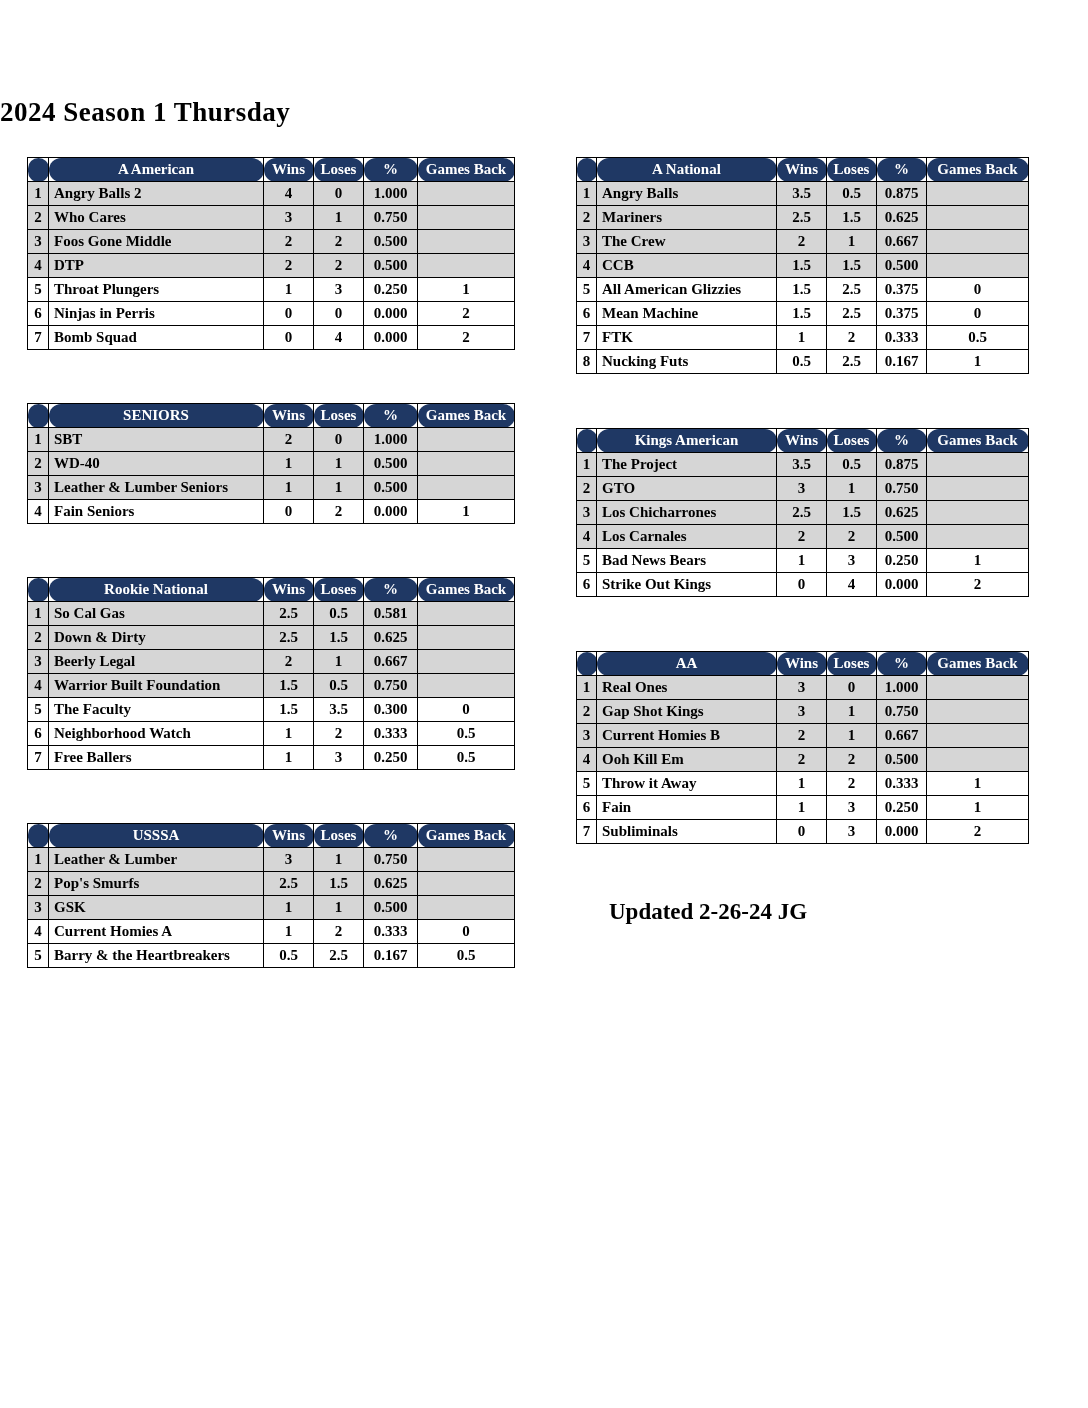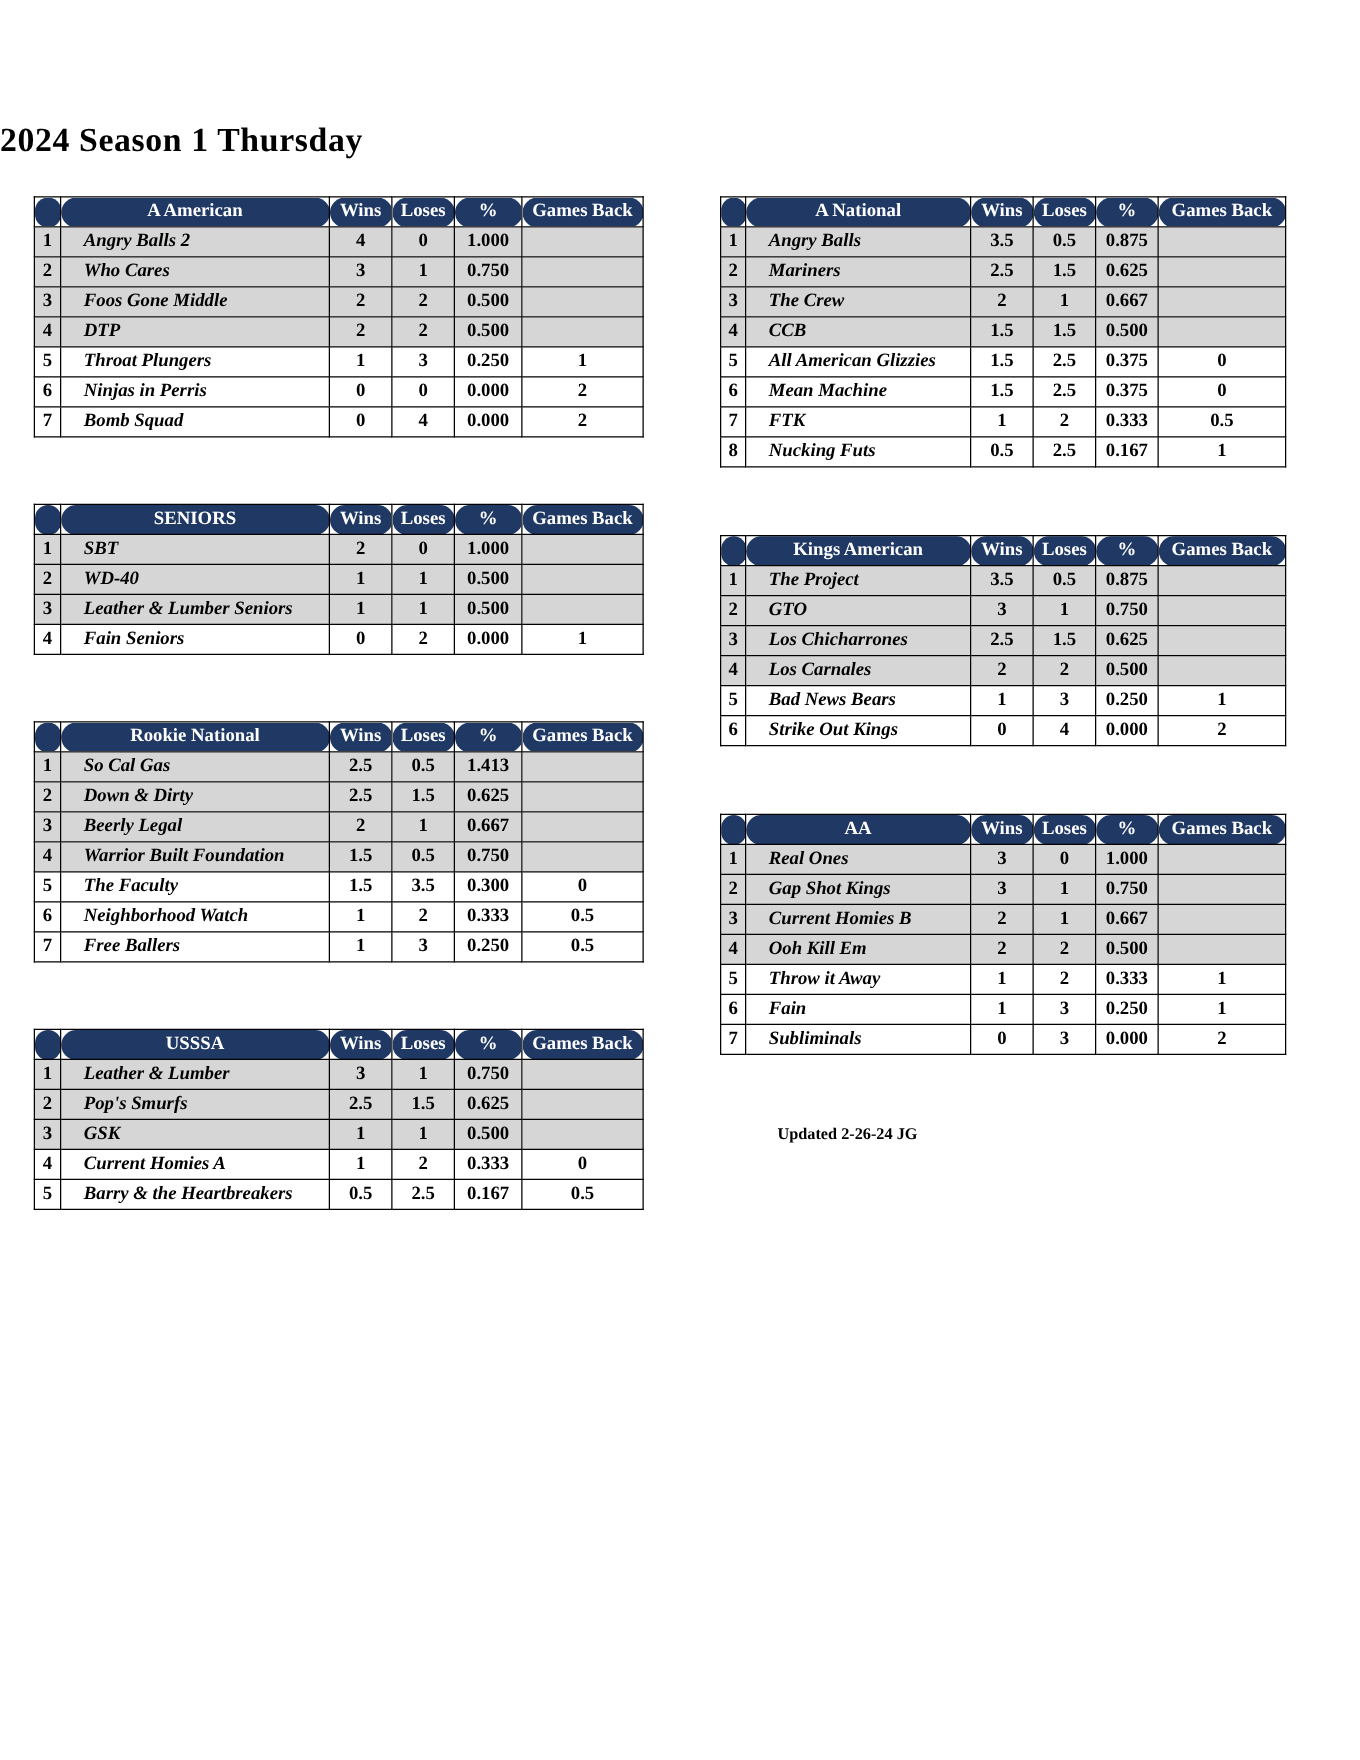--- a/index.html
+++ b/index.html
@@ -60,31 +60,31 @@
     white-space: nowrap;
     vertical-align: middle;
   }
   table.standings thead th {
     background: var(--header-bg, #1F3864);
     color: var(--header-text, #ffffff);
     text-align: center;
     border-radius: 12px;
   }
   table.standings td.rank { text-align: center; }
-  table.standings td.team { text-align: left; padding-left: 18px; font-style: italic; }
+  table.standings td.team { text-align: left; padding-left: 5px; }
   table.standings td.num  { text-align: center; }
 
   table.standings tr.gray td  { background: var(--row-gray, #D6D6D6); }
   table.standings tr.white td { background: #ffffff; }
 
   .updated-note {
     position: absolute;
-    left: 622px;
+    left: 609px;
     top: 899px;
-    font-size: 13px;
+    font-size: 23px;
     font-weight: bold;
     color: #000;
   }
 </style>
 </head>
 <body>
 
 <div class="page-title">2024 Season 1 Thursday</div>
 
 <div class="col col-left" id="col-left">
@@ -238,21 +238,21 @@
           <th>%</th>
           <th>Games Back</th>
         </tr>
       </thead>
       <tbody>
         <tr class="gray">
           <td class="rank">1</td>
           <td class="team">So Cal Gas</td>
           <td class="num">2.5</td>
           <td class="num">0.5</td>
-          <td class="num">1.413</td>
+          <td class="num">0.581</td>
           <td class="num gb"></td>
         </tr>
         <tr class="gray">
           <td class="rank">2</td>
           <td class="team">Down &amp; Dirty</td>
           <td class="num">2.5</td>
           <td class="num">1.5</td>
           <td class="num">0.625</td>
           <td class="num gb"></td>
         </tr>

